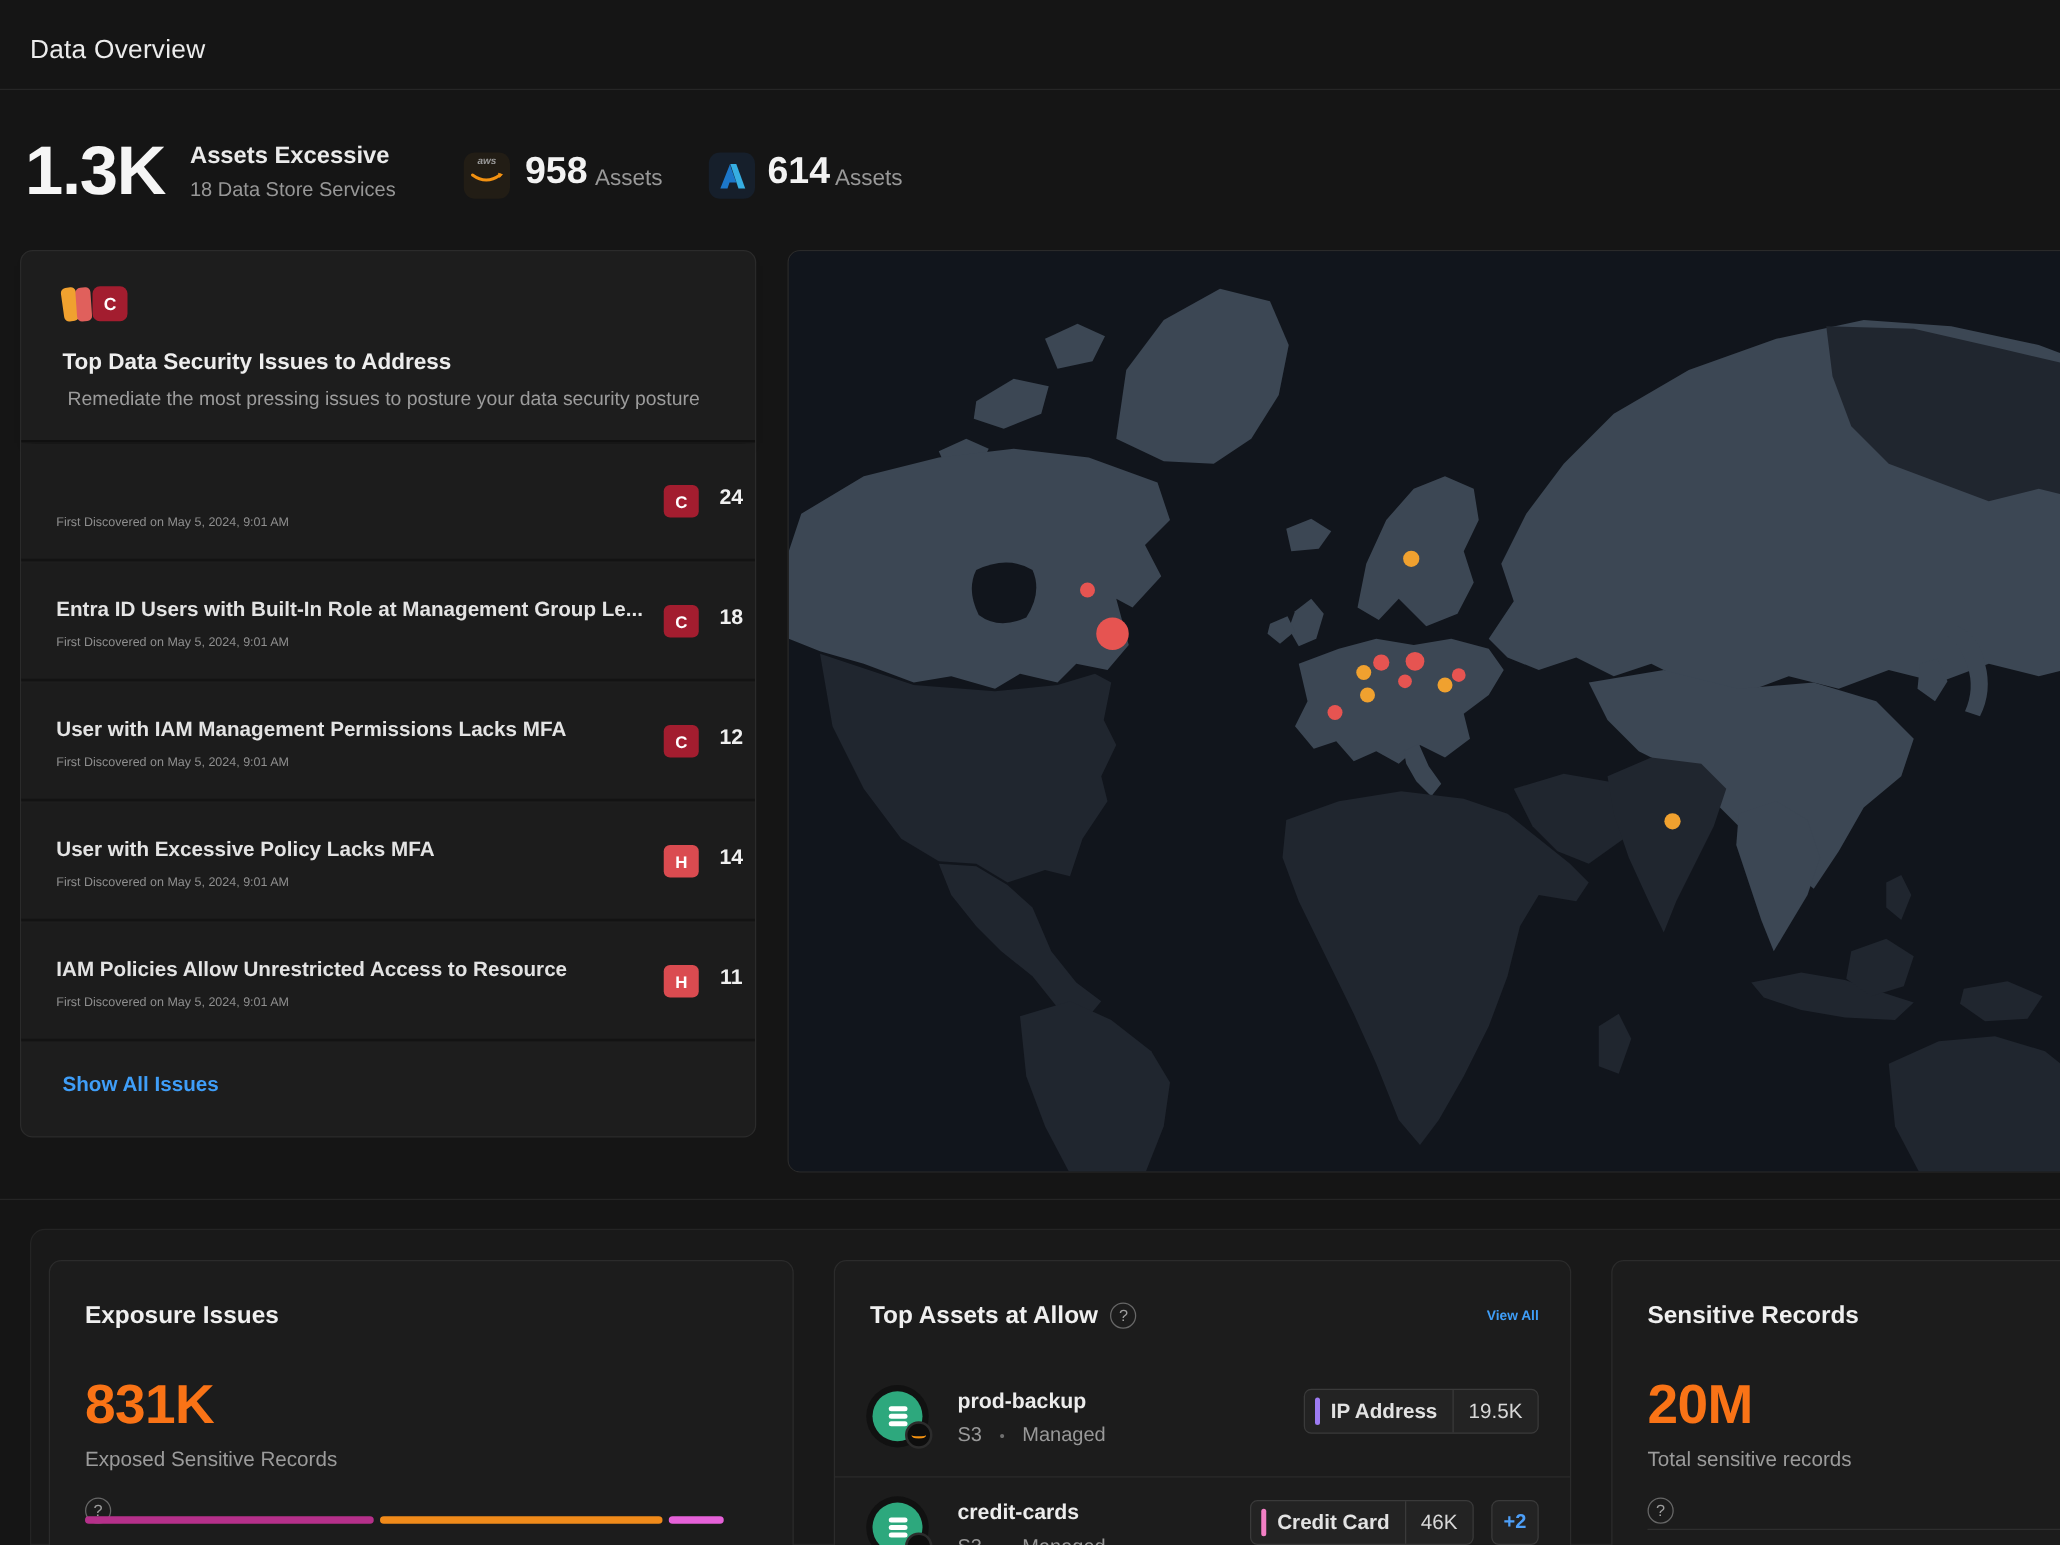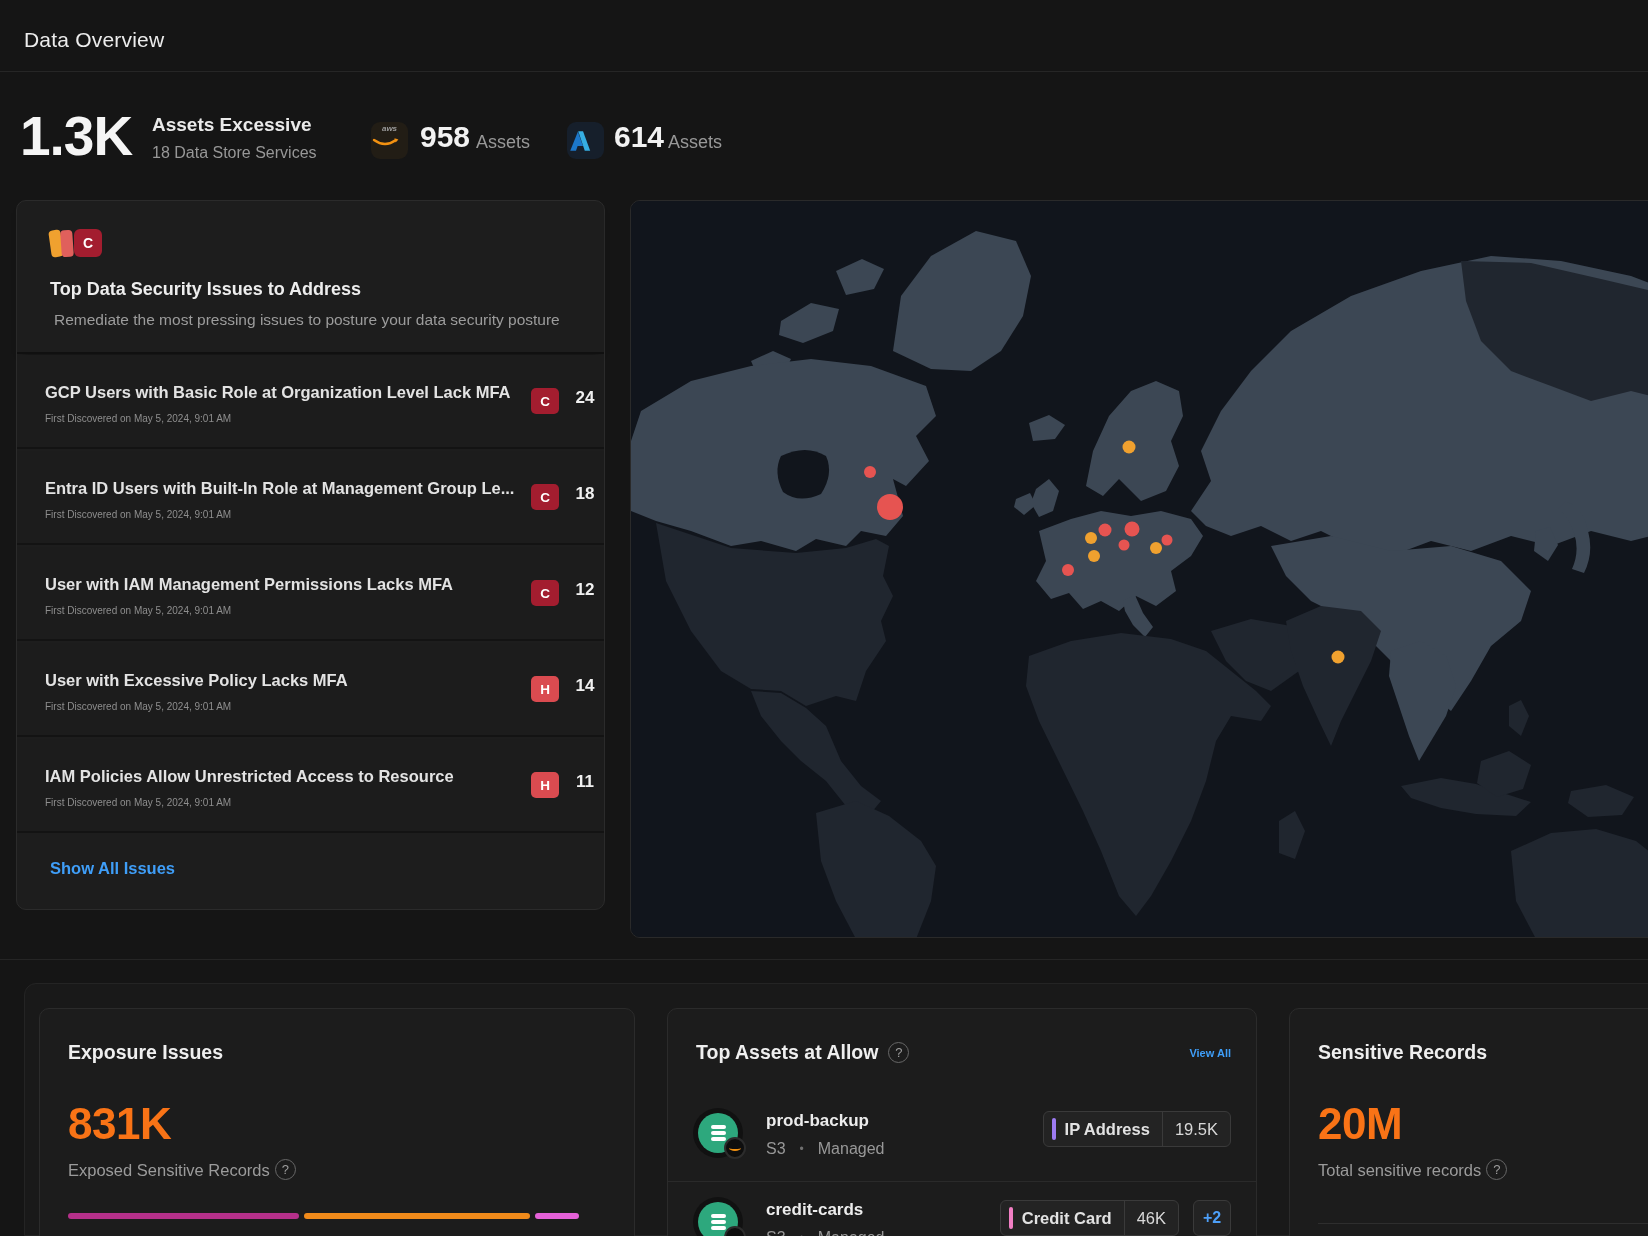--- a/index.html
+++ b/index.html
@@ -8,21 +8,21 @@
   .abs { position:absolute; }
 
   
   .page-title { left:24px; top:28px; font-size:21px; font-weight:500; color:#ececec; letter-spacing:.2px; }
   .header-divider { left:0; top:71px; width:1648px; height:1px; background:#262626; }
 
   
   .big-num { left:20px; top:104px; font-size:55px; font-weight:700; color:#f5f5f5; letter-spacing:-1px; }
   .sum-label { left:152px; top:114px; font-size:19px; font-weight:700; color:#eaeaea; }
   .sum-sub { left:152px; top:144px; font-size:16px; color:#979797; }
-  .prov-icon { width:37px; height:37px; border-radius:9px; display:flex; align-items:center; }
+  .prov-icon { width:37px; height:37px; border-radius:9px; display:flex; align-items:center; justify-content:center; }
   .aws-box { left:371px; top:122px; background:#221d15; }
   .az-box { left:567px; top:122px; background:#161f2b; }
   .prov-count { top:120px; font-size:30px; font-weight:700; color:#f2f2f2; }
   .prov-unit { top:132px; font-size:18px; color:#989898; }
 
   
   .card { background:#1c1c1c; border:1px solid #2b2b2b; border-radius:10px; position:absolute; }
 
   
   #issues-card { left:16px; top:200px; width:589px; height:710px; background:#1d1d1d; }
@@ -46,21 +46,21 @@
 
   
   .bottom-divider { left:0; top:959px; width:1648px; height:1px; background:#252525; }
   .bottom-wrapper { left:24px; top:983px; width:1640px; height:253px; background:#191919; border:1px solid #242424; border-radius:12px 12px 0 0; }
 
   #exposure-card { left:39px; top:1008px; width:596px; height:250px; }
   #assets-card   { left:667px; top:1008px; width:590px; height:250px; }
   #records-card  { left:1289px; top:1008px; width:420px; height:250px; }
   .bc-title { position:absolute; left:28px; top:32px; font-size:19.5px; font-weight:700; color:#efefef; }
   .bc-value { position:absolute; left:28px; top:90px; font-size:44px; font-weight:700; color:#f97316; letter-spacing:-.5px; }
-  .bc-label { position:absolute; left:28px; top:150px; font-size:16.5px; color:#9b9b9b; display:flex; align-items:flex-end; gap:5px; }
+  .bc-label { position:absolute; left:28px; top:150px; font-size:16.5px; color:#9b9b9b; display:flex; align-items:flex-start; gap:20px;flex-direction:column; }
   .help { width:21px; height:21px; border-radius:50%; border:1.5px solid #676767; color:#9d9d9d; font-size:13px; display:inline-flex; align-items:center; justify-content:center; cursor:pointer; flex:0 0 auto; }
   .bar-track { position:absolute; left:28px; top:204px; width:512px; height:6px; display:flex; gap:5px; }
   .bar-track span { height:6px; border-radius:3px; display:block; }
 
   .view-all { position:absolute; right:25px; top:38px; font-size:11px; font-weight:600; color:#3f9ef8; cursor:pointer; }
   .asset-row { position:absolute; left:0; width:100%; height:72px; }
   .asset-row.r1 { top:100px; } .asset-row.r2 { top:189px; }
   .row-divider { position:absolute; left:0; top:172px; width:100%; height:1px; background:#2a2a2a; }
   .avatar { position:absolute; left:30px; top:4px; width:40px; height:40px; border-radius:50%; background:#2da87d; box-shadow:0 0 0 5px #111; display:flex; flex-direction:column; align-items:center; justify-content:center; gap:2px; }
   .avatar i { display:block; width:15px; height:4px; border-radius:2px; background:#fff; }
@@ -114,21 +114,20 @@
     <div class="ic-iconwrap">
       <span class="sev-bar orange"></span>
       <span class="sev-bar red"></span>
       <span class="sev-square">C</span>
     </div>
     <div class="ic-title">Top Data Security Issues to Address</div>
     <div class="ic-sub">Remediate the most pressing issues to posture your data security posture</div>
   </div>
 
   <div class="issue-row" style="top:154px;">
-    <div class="ir-title">GCP Users with Basic Role at Organization Level Lack MFA</div>
     <div class="ir-sub">First Discovered on May 5, 2024, 9:01 AM</div>
     <div class="ir-badge" style="background: rgb(163, 29, 47);">C</div>
     <div class="ir-count">24</div>
   </div>
   <div class="issue-row" style="top:250px;">
     <div class="ir-title">Entra ID Users with Built-In Role at Management Group Le...</div>
     <div class="ir-sub">First Discovered on May 5, 2024, 9:01 AM</div>
     <div class="ir-badge" style="background: rgb(163, 29, 47);">C</div>
     <div class="ir-count">18</div>
   </div>

